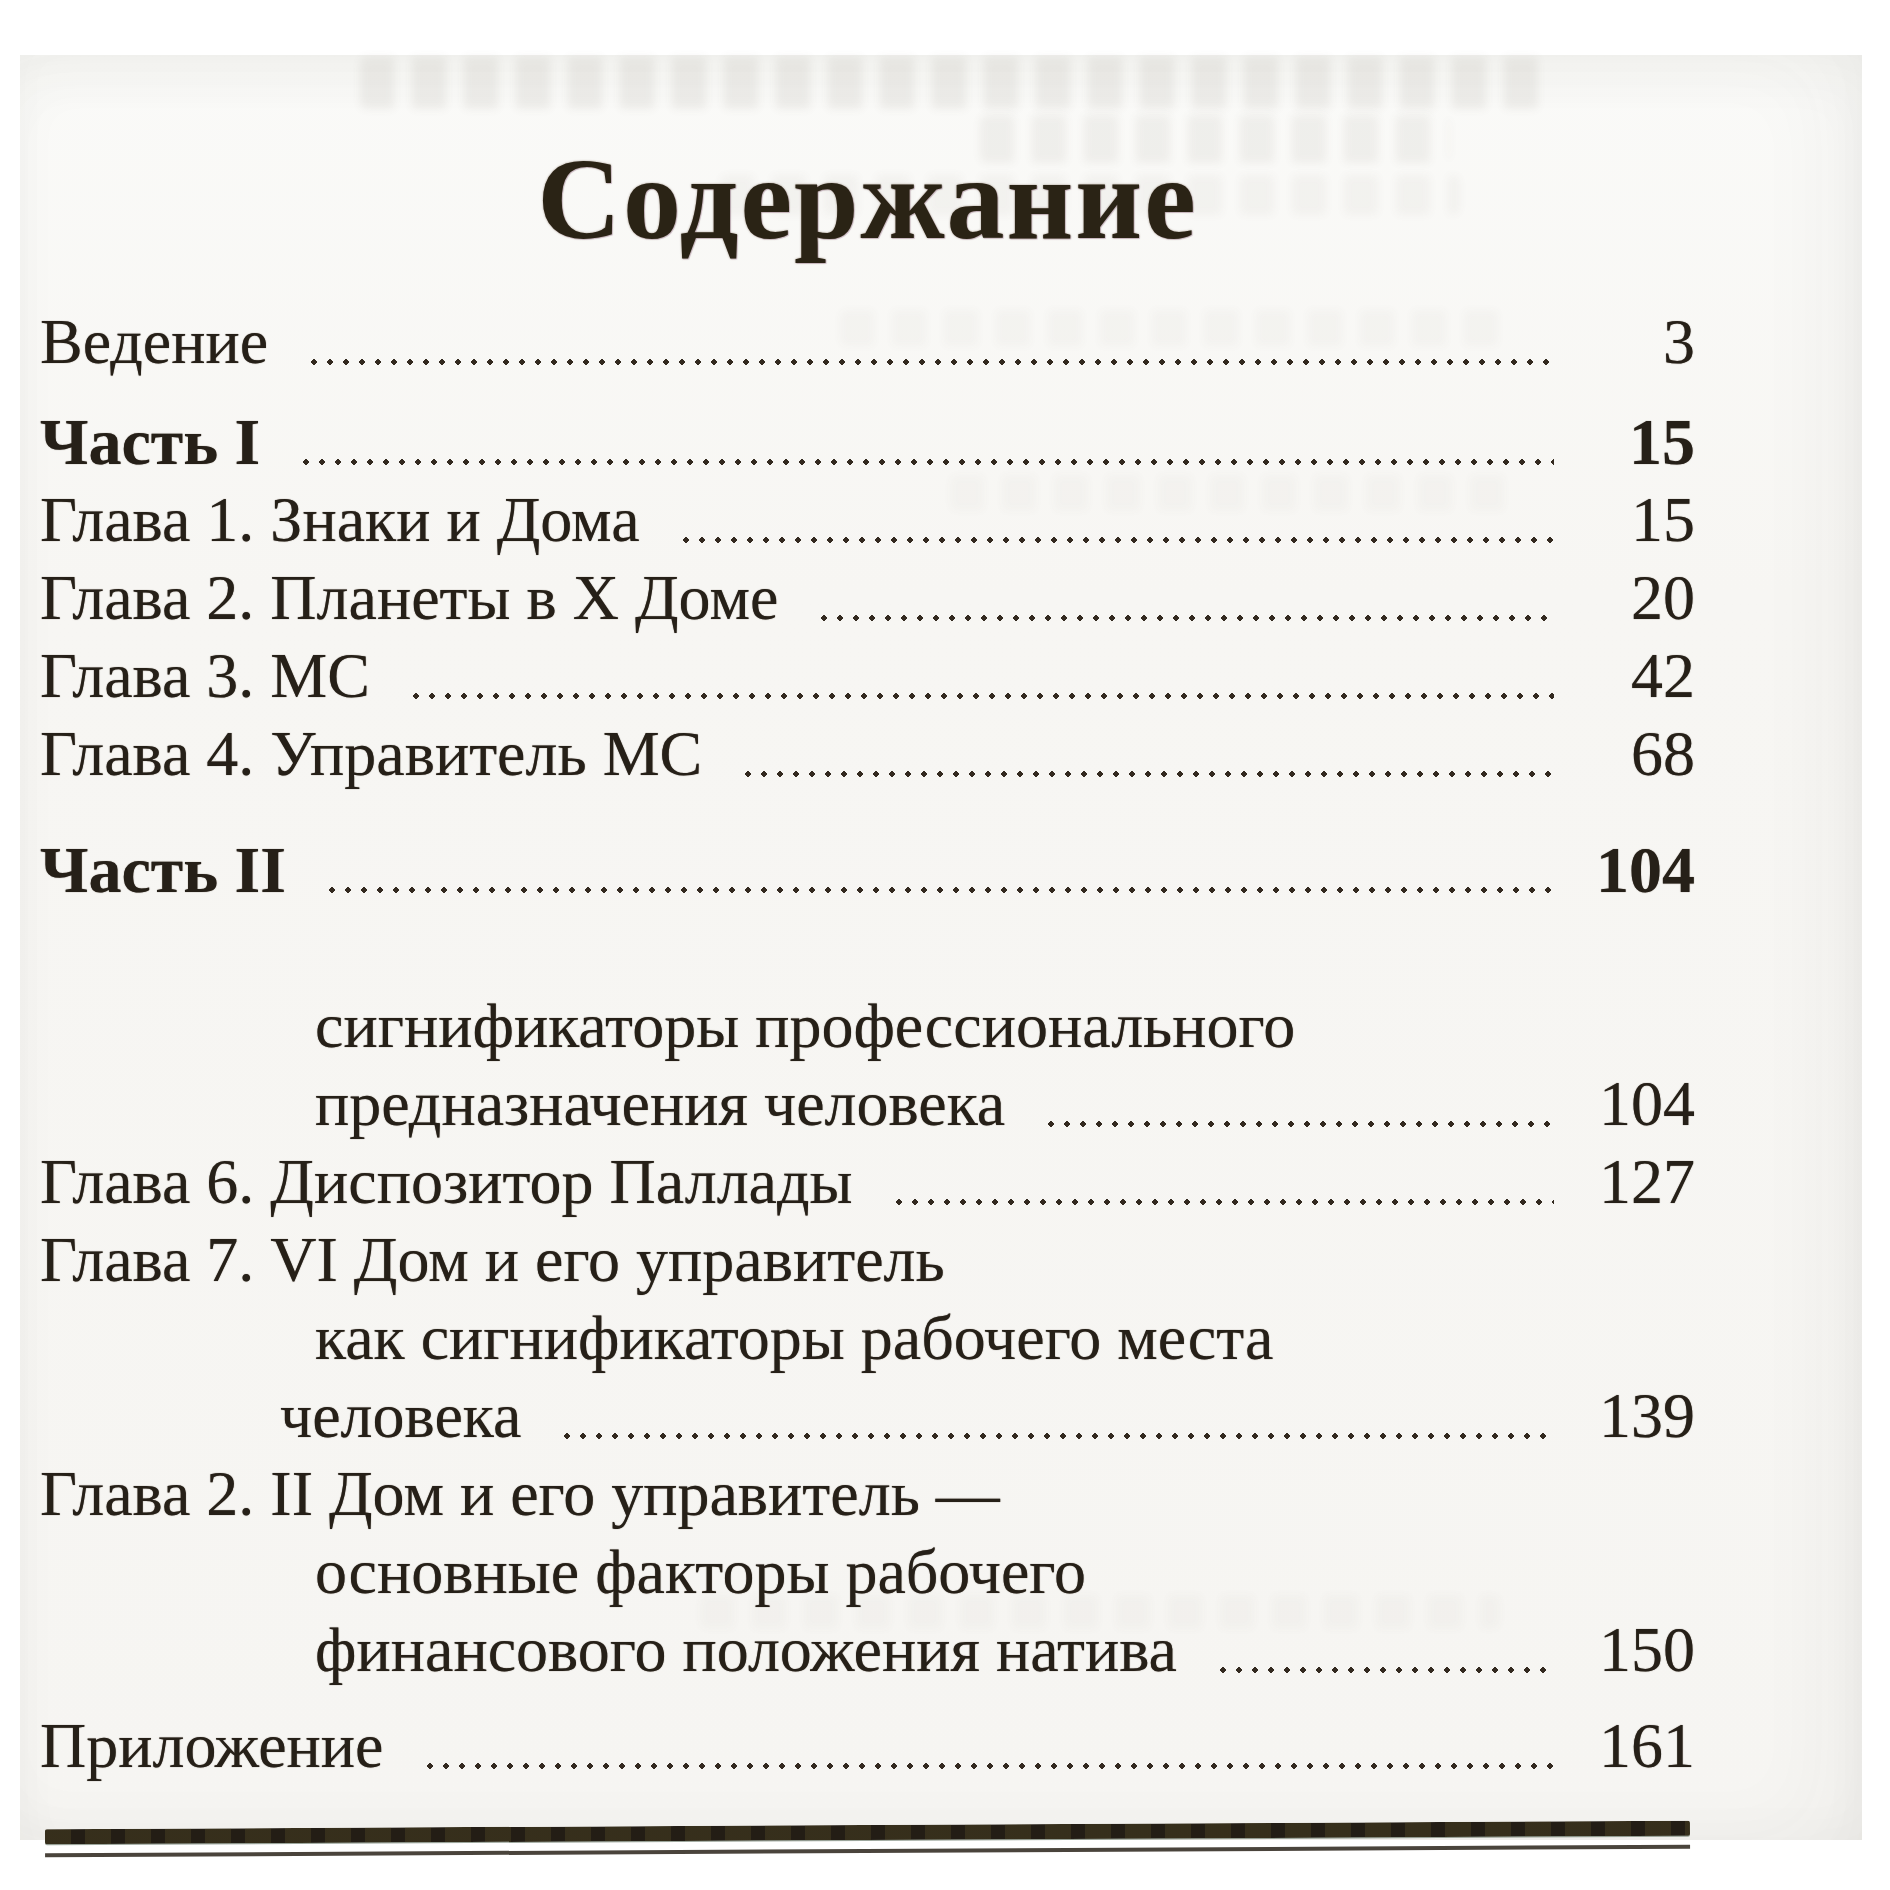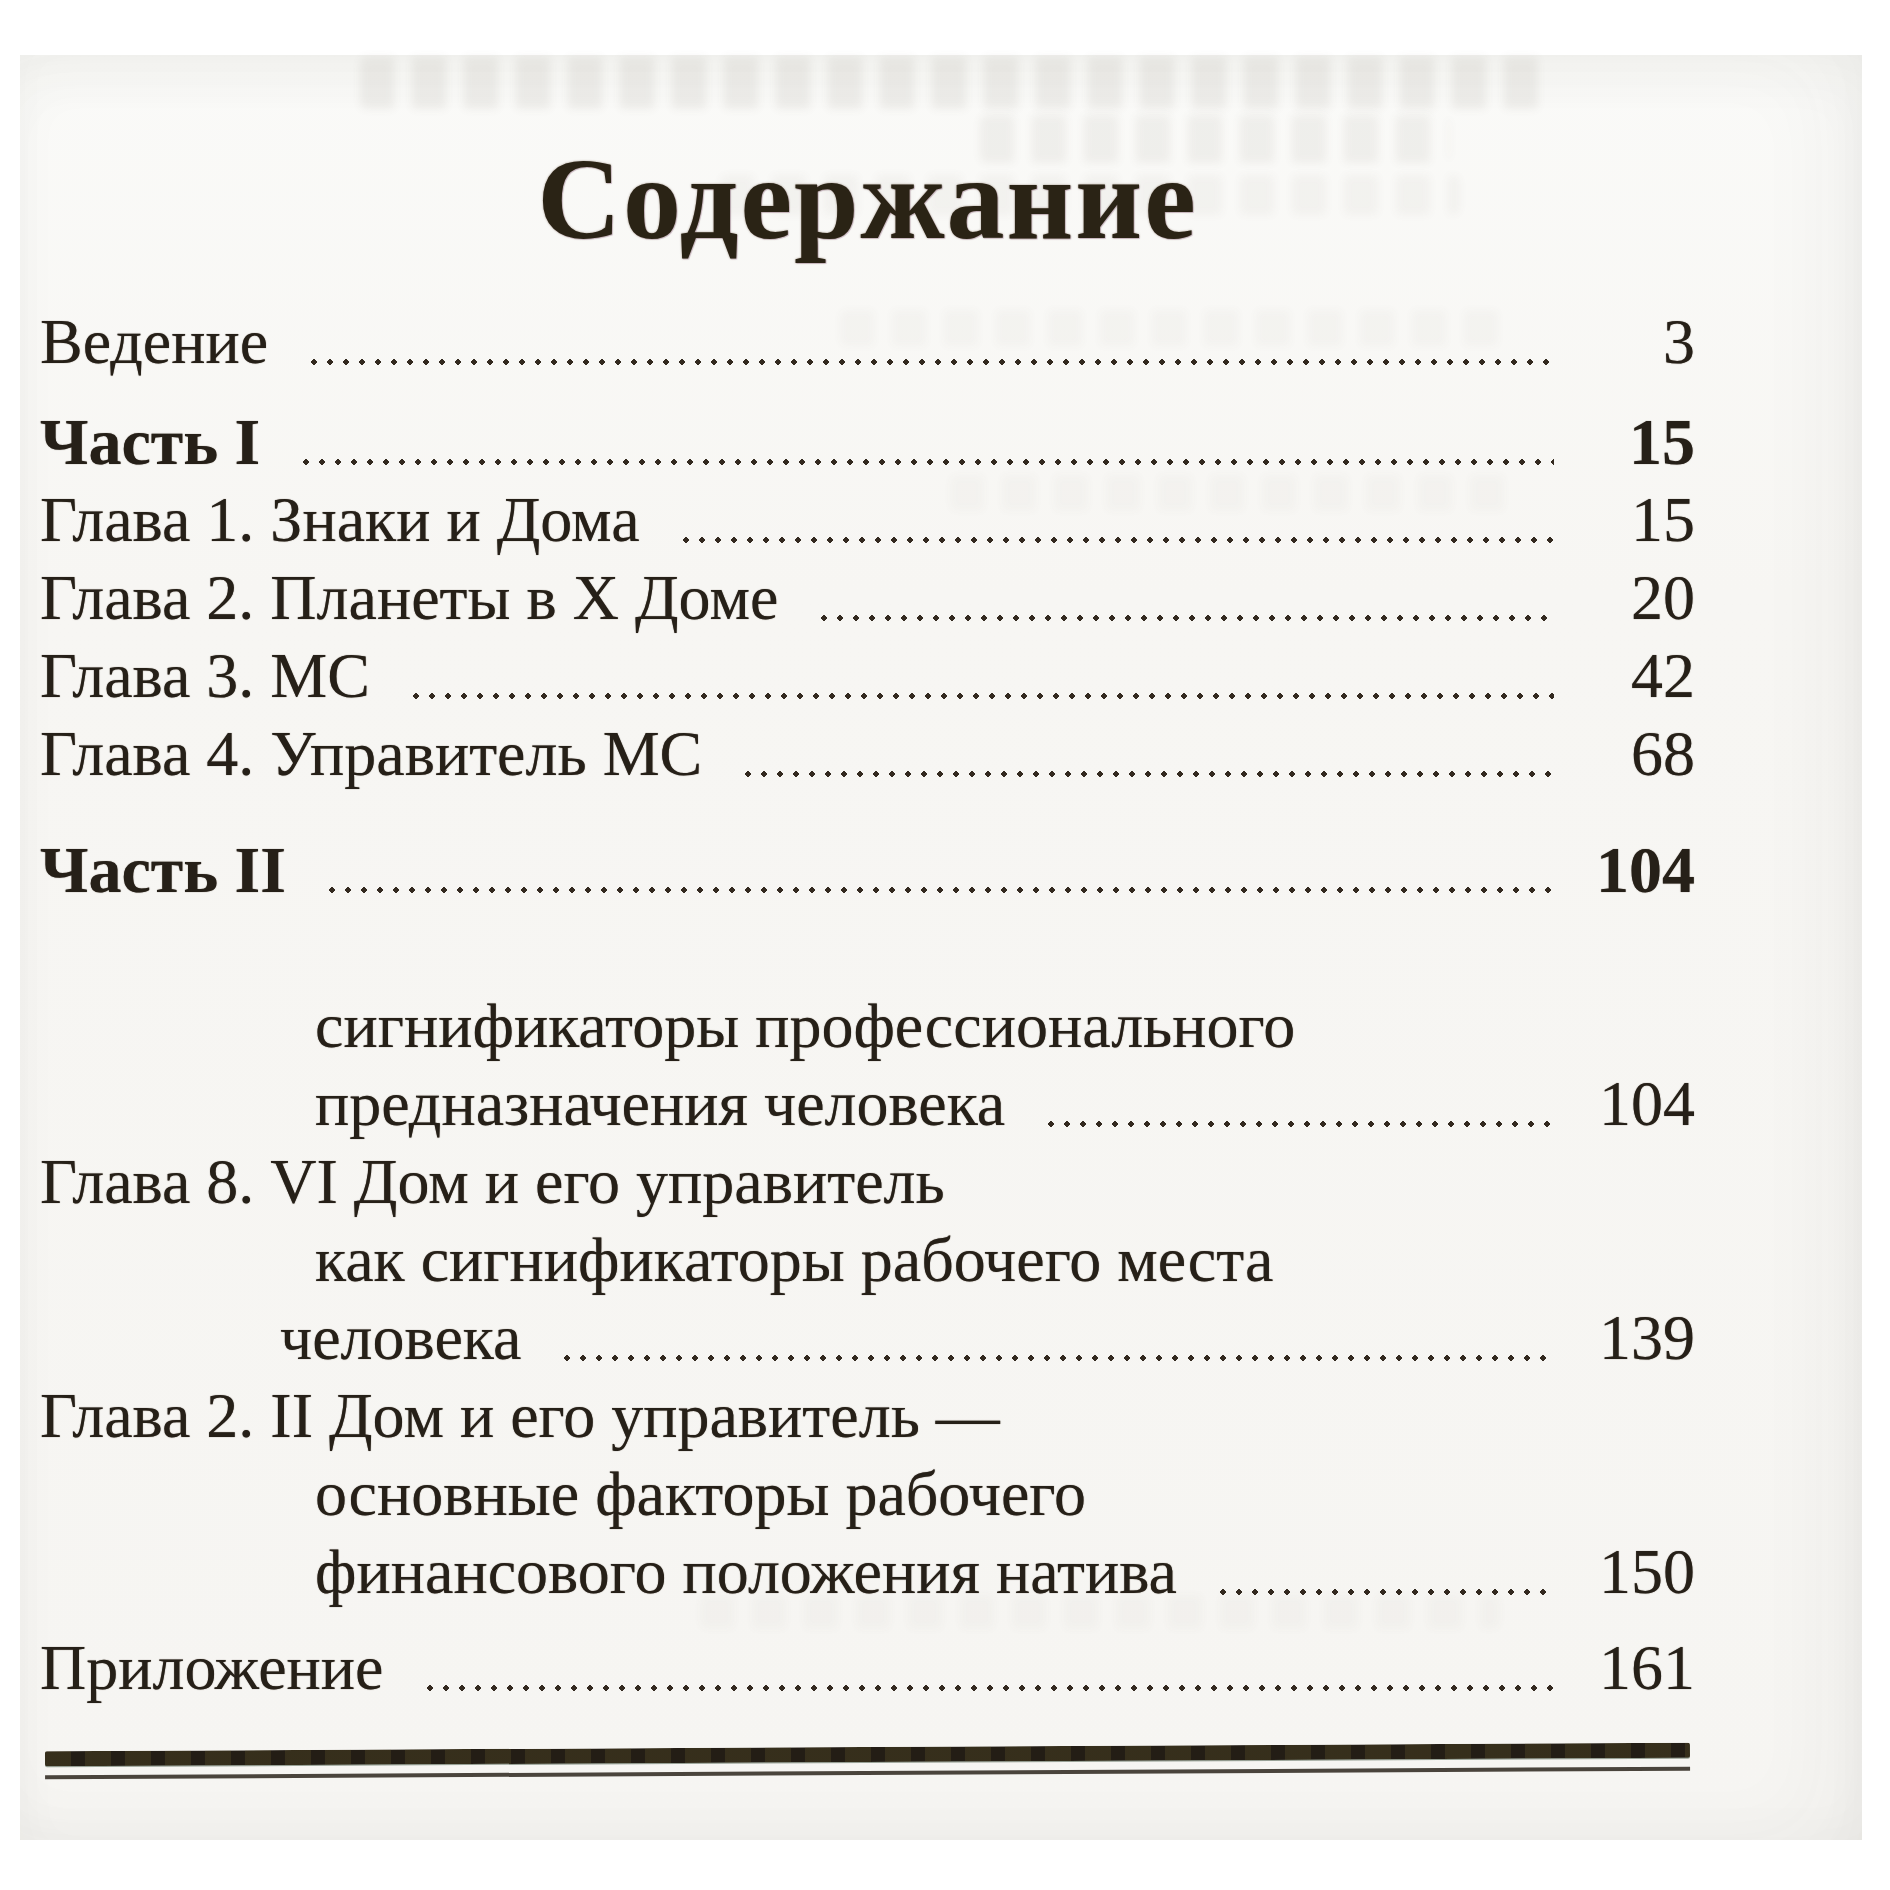--- a/index.html
+++ b/index.html
@@ -132,23 +132,28 @@
         <span class="leader"></span>
         <span class="pagenum"></span>
       </div>
 
       <div class="r indent">
         <span class="label">предназначения человека</span>
         <span class="leader"></span>
         <span class="pagenum">104</span>
       </div>
 
+      <div class="r">
+        <span class="label">Глава 6. Диспозитор Паллады</span>
+        <span class="leader"></span>
+        <span class="pagenum">127</span>
+      </div>
 
       <div class="r noleader">
-        <span class="label">Глава 8. VI Дом и его управитель</span>
+        <span class="label">Глава 7. VI Дом и его управитель</span>
         <span class="leader"></span>
         <span class="pagenum"></span>
       </div>
 
       <div class="r noleader indent">
         <span class="label">как сигнификаторы рабочего места</span>
         <span class="leader"></span>
         <span class="pagenum"></span>
       </div>
 

